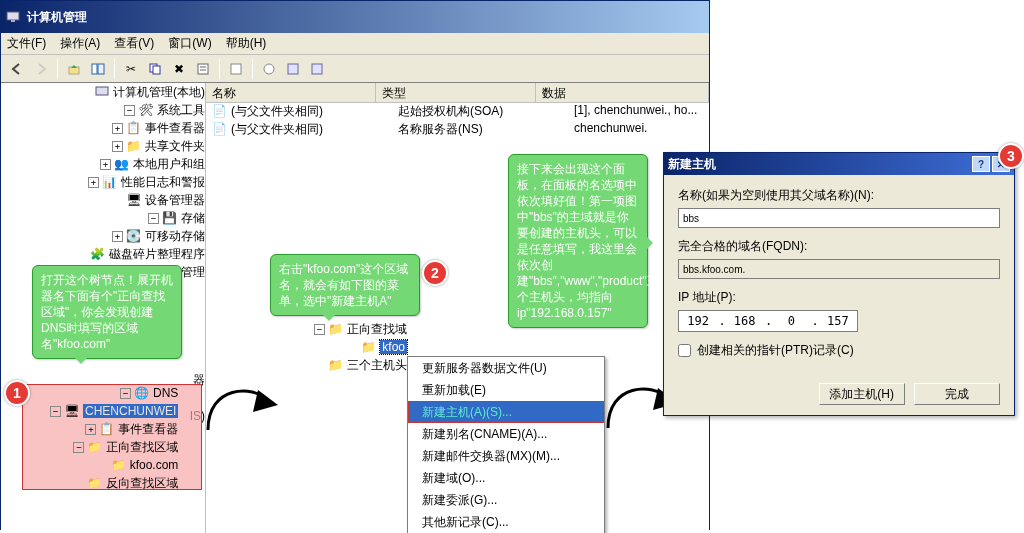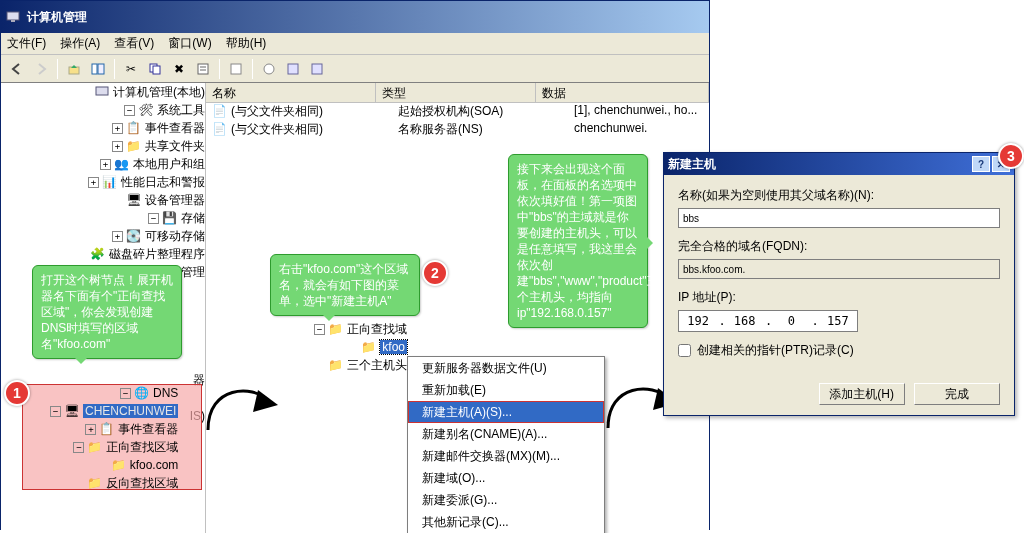--- a/index.html
+++ b/index.html
@@ -176,21 +176,21 @@
     background: #fff;
     border: 1px solid #7e7e7e;
     box-shadow: 2px 2px 3px rgba(0,0,0,.3);
     z-index: 30;
   }
   .ctx-item {
     padding: 3px 10px 3px 14px;
     line-height: 16px;
   }
   .ctx-item.sel {
-    background: #316ac5; color: #ffffff;
+    background: #316ac5; color: #5eead4;
     outline: 1px solid #c33;
     outline-offset: -1px;
   }
 
   
   .dns-region {
     position: absolute;
     left: 22px; top: 384px;
     width: 180px; height: 106px;
     background: rgba(246, 170, 170, .7);

